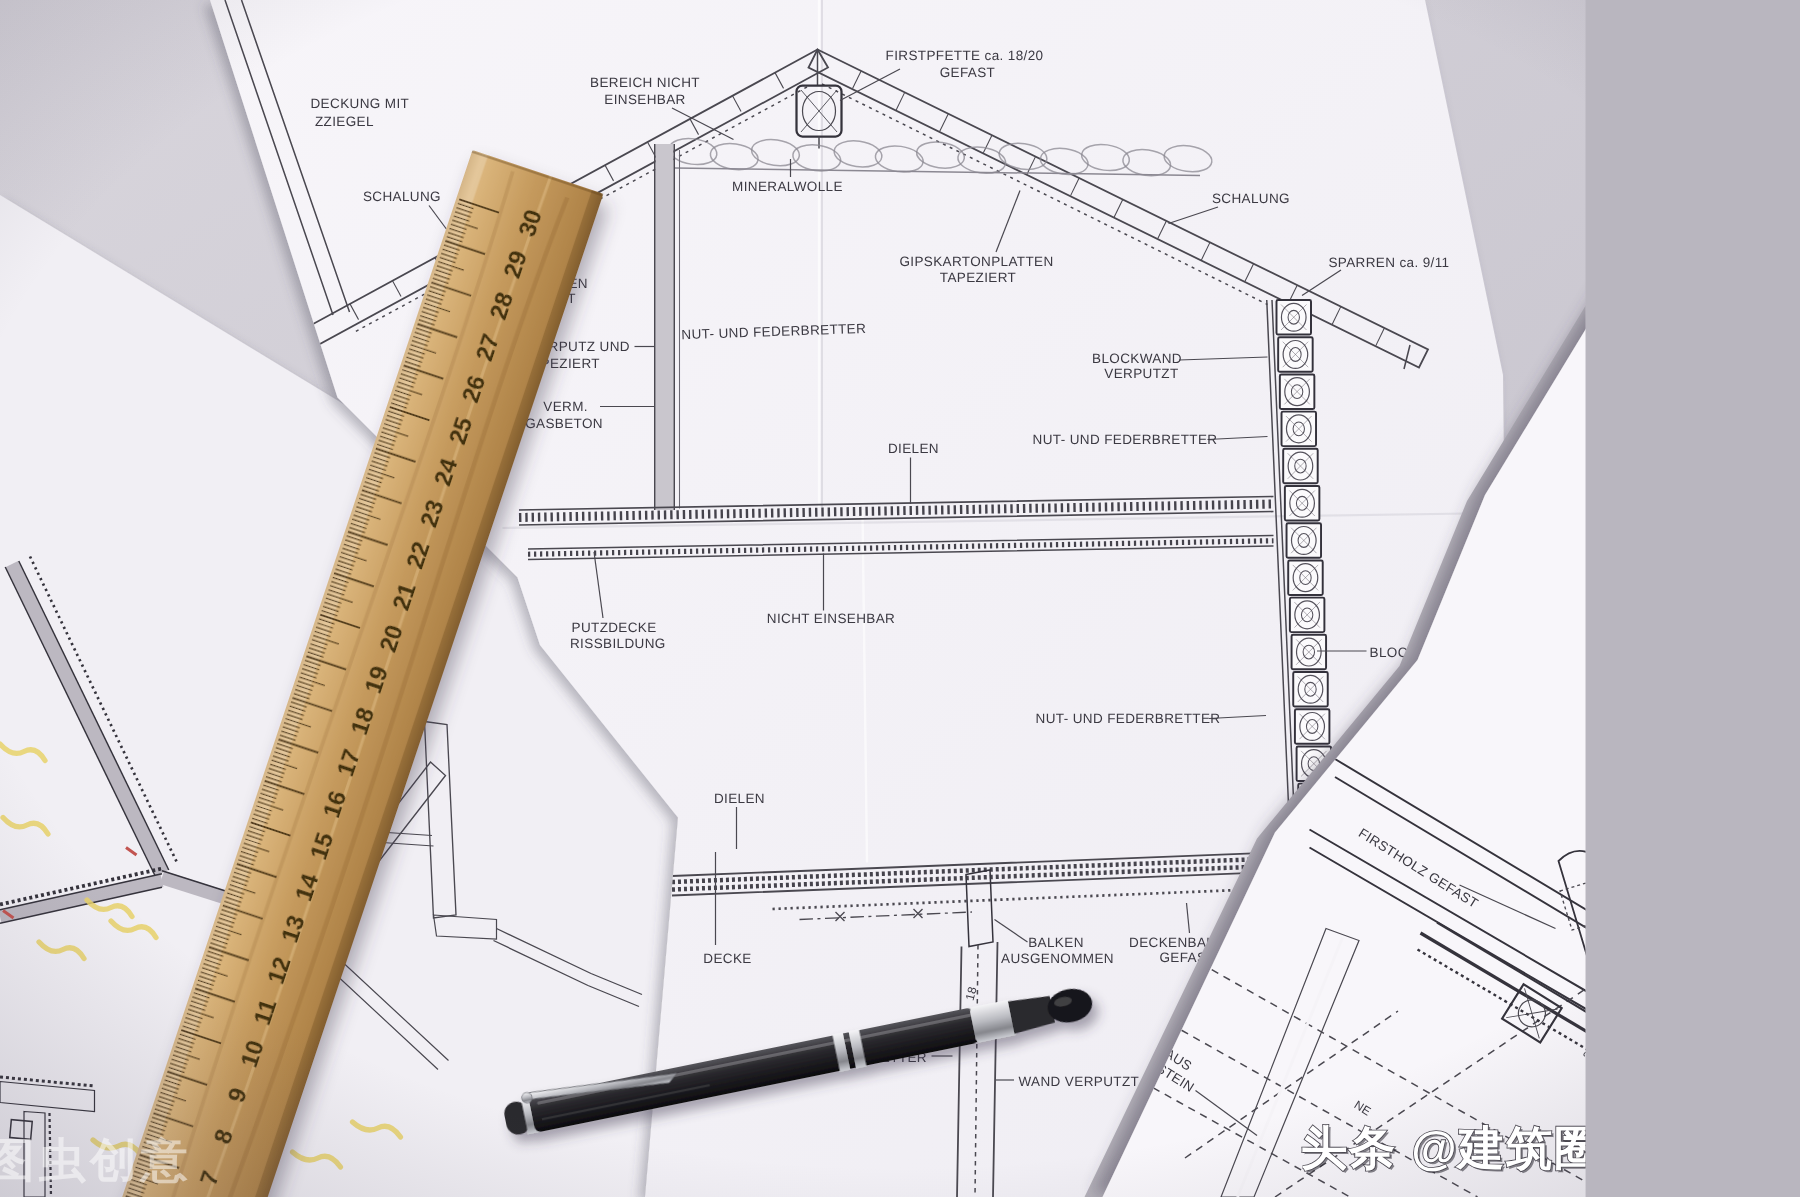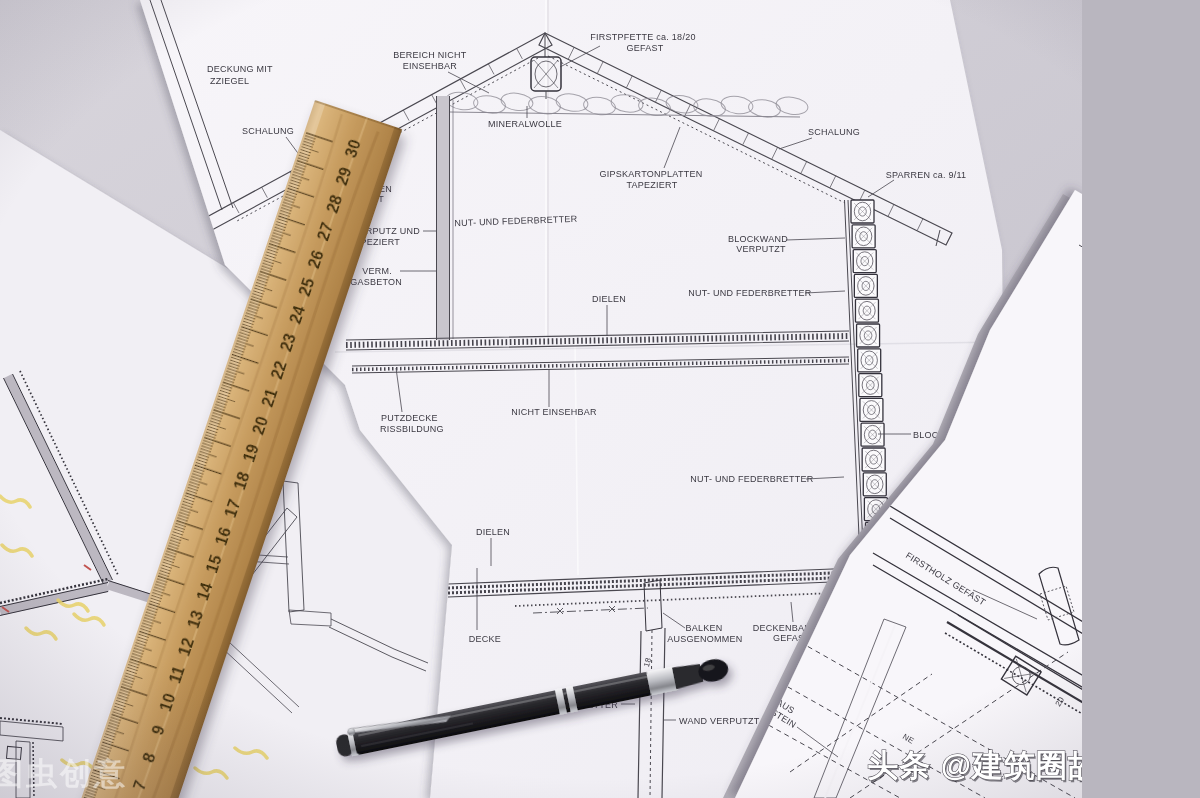--- a/index.html
+++ b/index.html
@@ -1,17 +1,17 @@
 <!DOCTYPE html>
 <html><head>
 <meta charset="utf-8">
 <style>
   html,body{margin:0;padding:0;background:#b9b6bf;}
   .scene{position:relative;width:1057px;height:798px;overflow:hidden;
-         font-family:"Liberation Sans",sans-serif;padding-left:25px;}
+         font-family:"Liberation Sans",sans-serif;}
   svg{position:absolute;left:0;top:0;}
   .lbl{fill:#3b3942;font-size:9px;letter-spacing:.25px;font-family:"Liberation Sans",sans-serif;}
   .lbl-sm{fill:#3b3942;font-size:8px;letter-spacing:.2px;font-family:"Liberation Sans",sans-serif;}
   .ldr{stroke:#4a4850;stroke-width:.8;fill:none;}
   .ln{stroke:#4a4850;fill:none;}
   .ln2{stroke:#35333c;fill:none;}
   .wm-br{font-size:31px;font-weight:bold;letter-spacing:1px;}
   .wm-bl{font-size:31px;font-weight:bold;letter-spacing:3px;fill:rgba(255,255,255,.5);}
 </style>
 </head>

